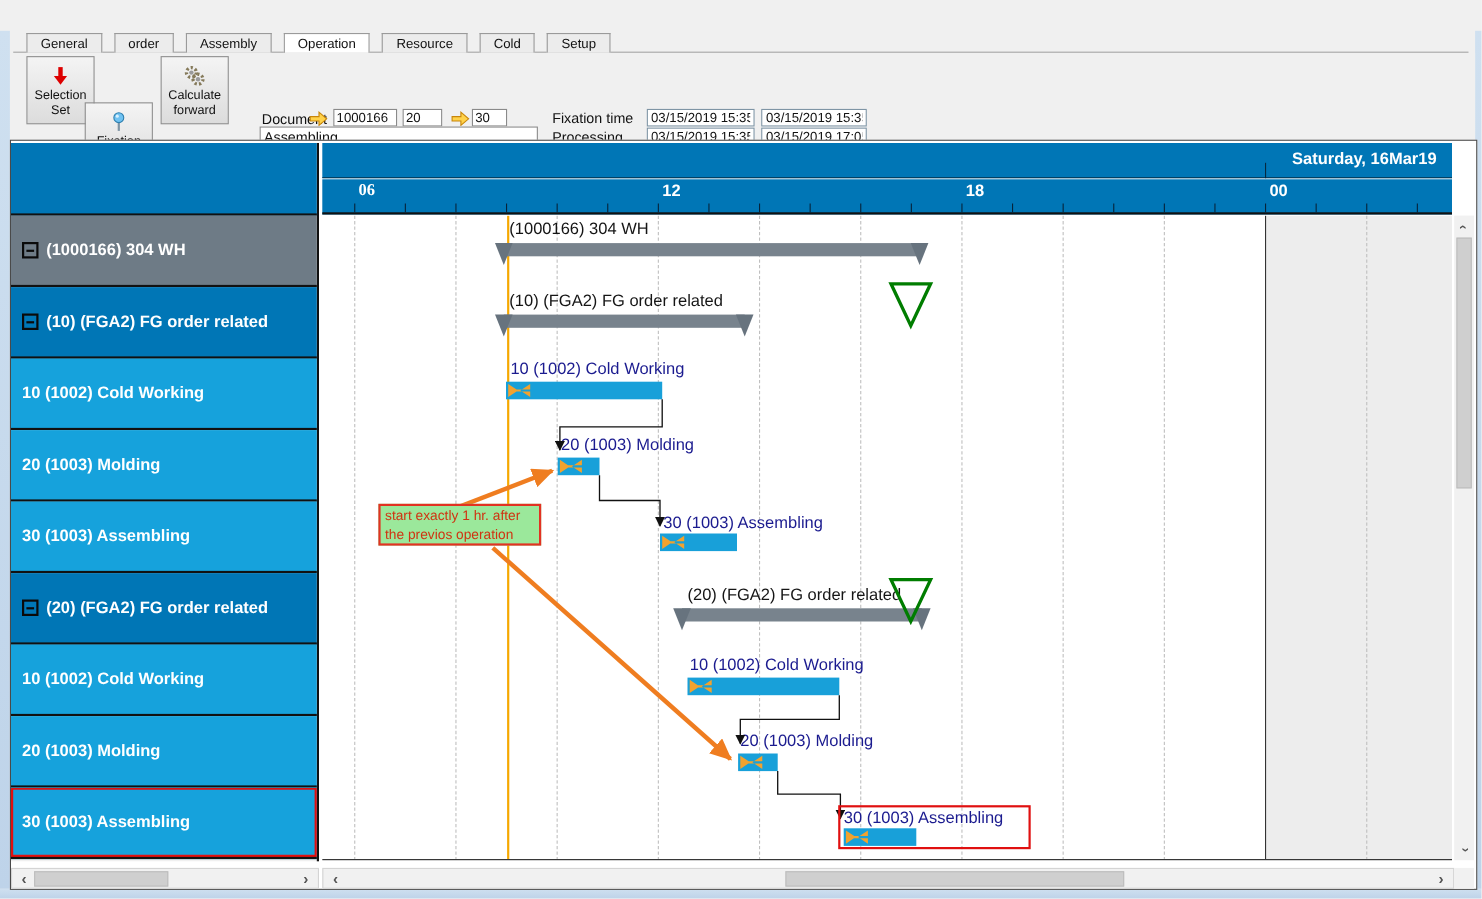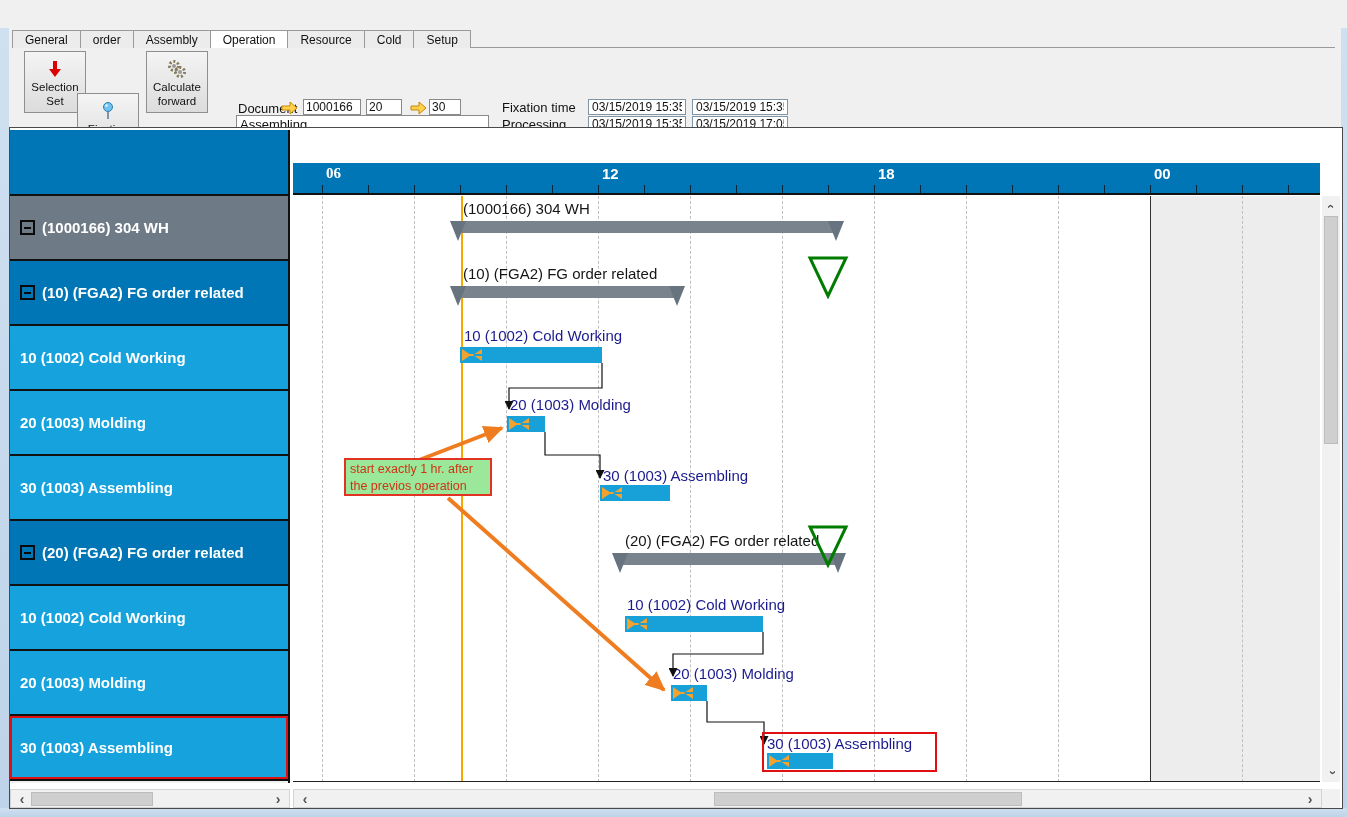--- a/index.html
+++ b/index.html
@@ -19,21 +19,21 @@
   .win-btns { position:absolute; right:12px; top:5px; display:flex; gap:3px; }
   .wbtn { width:30px; height:18px; border:1px solid #70808f; border-radius:3px;
     background:linear-gradient(#f7fafd,#dce8f3 45%,#c3d6e8); display:flex; align-items:center; justify-content:center; }
   .wbtn.close { width:34px; background:linear-gradient(#f0a396,#dd6453 45%,#c23a28); border-color:#8c2f22; color:#fff; font-weight:bold; font-size:12px; }
   .glyph-min { width:11px; height:3px; background:#33444f; margin-top:6px; }
   .glyph-max { width:9px; height:8px; border:2px solid #33444f; }
 
   
   .tabbar { position:absolute; left:12px; top:30px; width:1323px; height:18px; display:flex; border-bottom:1px solid #9a9a9a; }
   .tab { height:18px; padding:1px 12px 0 12px; font-size:12px; color:#111; background:#ececec;
-    border:1px solid #9a9a9a; border-bottom:none; margin-right:-1px; display:flex; align-items:center; }
+    border:1px solid #9a9a9a; border-bottom:none; margin-right:-1px; display:flex; align-items:center;margin-left:12px; }
   .tab.active { background:#ffffff; font-weight:normal; position:relative; z-index:2; }
 
   
   .toolbar { position:absolute; left:10px; top:48px; width:1331px; height:77px; background:#f0f0f0; }
   .tbtn { position:absolute; top:3px; width:62px; height:62px; background:linear-gradient(#f4f4f4,#dcdcdc);
     border:1px solid #8f8f8f; display:flex; flex-direction:column; align-items:center; justify-content:flex-start; padding-top:6px; }
   .tbtn .ticon { height:22px; display:flex; align-items:center; justify-content:center; }
   .tbtn .tlabel { font-size:11.5px; color:#111; line-height:14px; text-align:center; }
   .flabel { position:absolute; font-size:13px; color:#111; }
   .fin { position:absolute; height:16px; border:1px solid #8a8a8a; background:#fff; font-size:12px;
@@ -220,20 +220,24 @@
         </div>
         <div class="side-row light">
           <div style="white-space: nowrap;">20 (1003) Molding</div>
         </div>
         <div class="side-row light selected">
           <div style="white-space: nowrap;">30 (1003) Assembling</div>
         </div>
       </div>
   </div>
 
+  <div class="ch-band1">
+    <span class="date-label">Saturday, 16Mar19</span>
+    <div class="date-tick" style="left:857px;"></div>
+  </div>
   <div class="ch-band2" id="hour-band">
       <div class="hour-label" style="left: 33px; font-family: Liberation Serif, serif;">06</div>
       <div class="hour-label" style="left: 309px;">12</div>
       <div class="hour-label" style="left: 585px;">18</div>
       <div class="hour-label" style="left: 861px;">00</div>
       <div class="htick" style="left: 29px;"></div>
       <div class="htick" style="left: 75px;"></div>
       <div class="htick" style="left: 121px;"></div>
       <div class="htick" style="left: 167px;"></div>
       <div class="htick" style="left: 213px;"></div>

